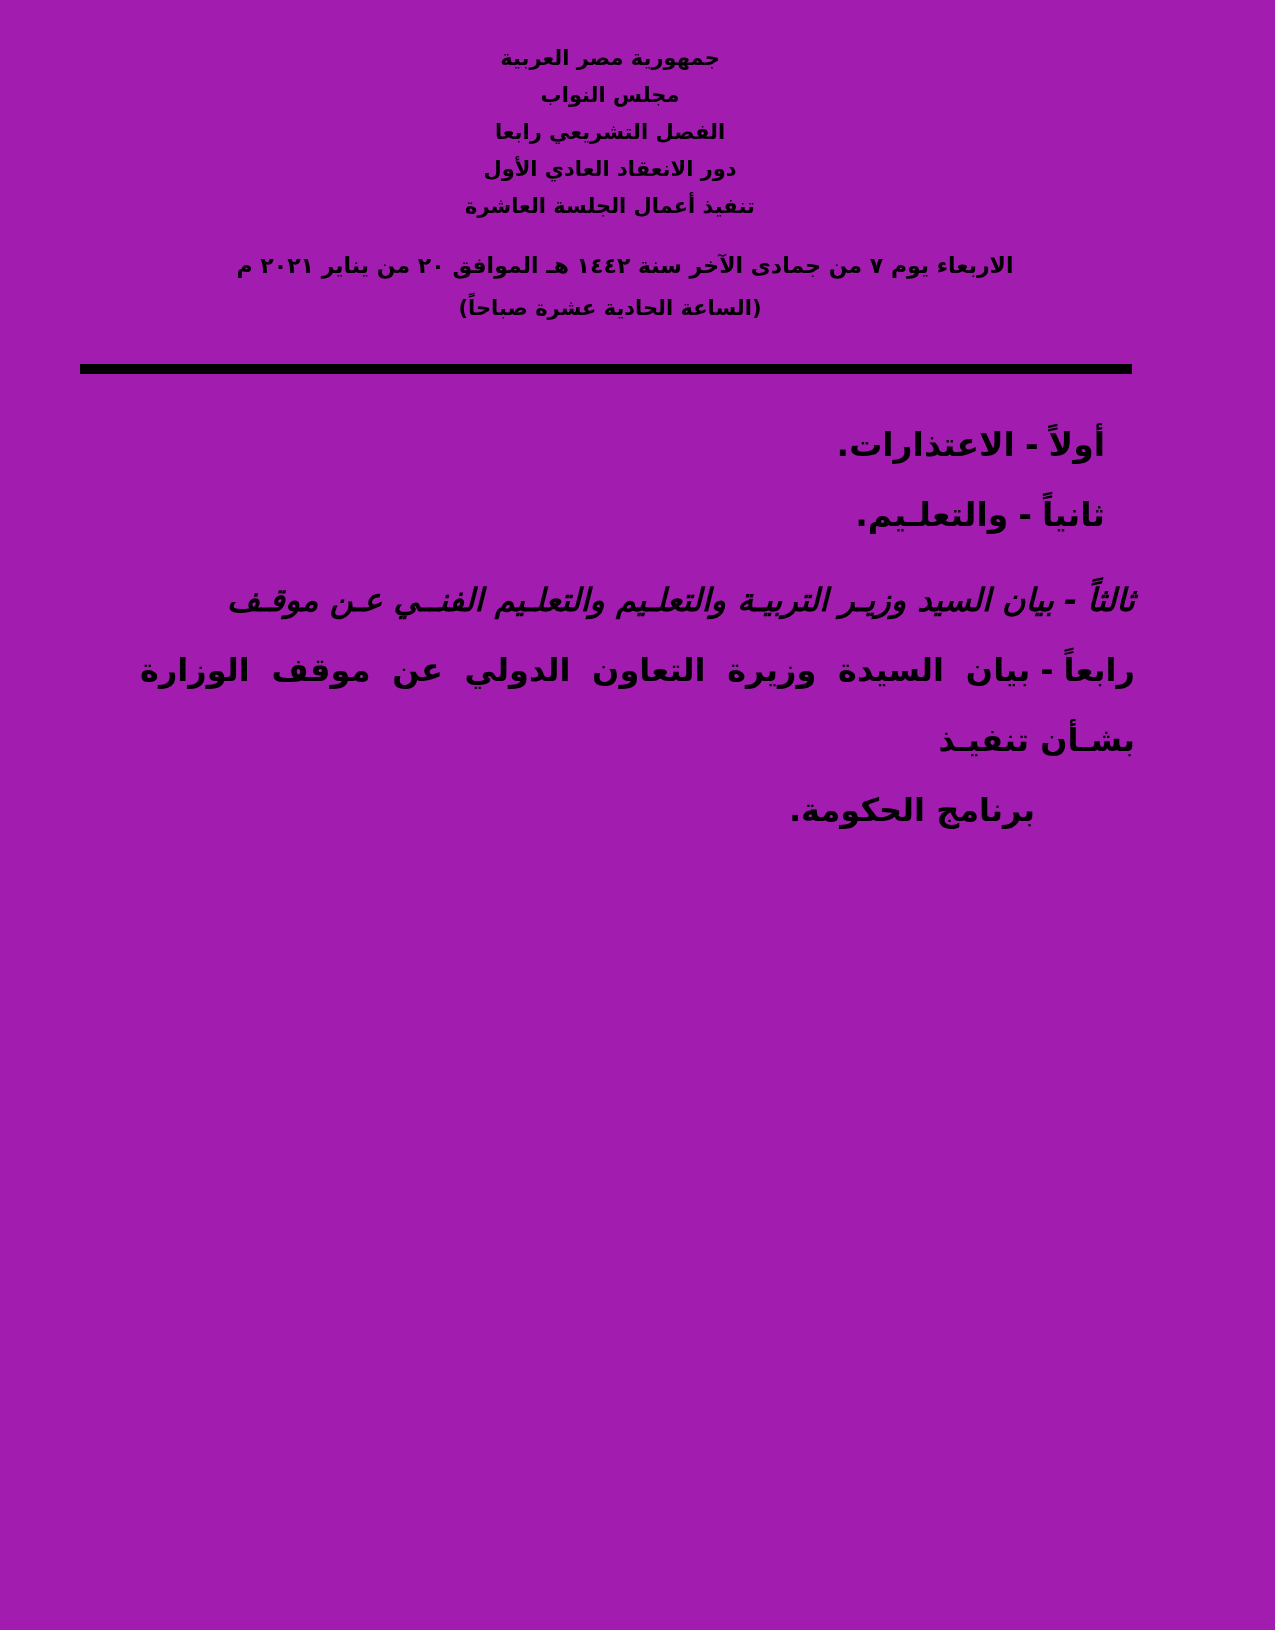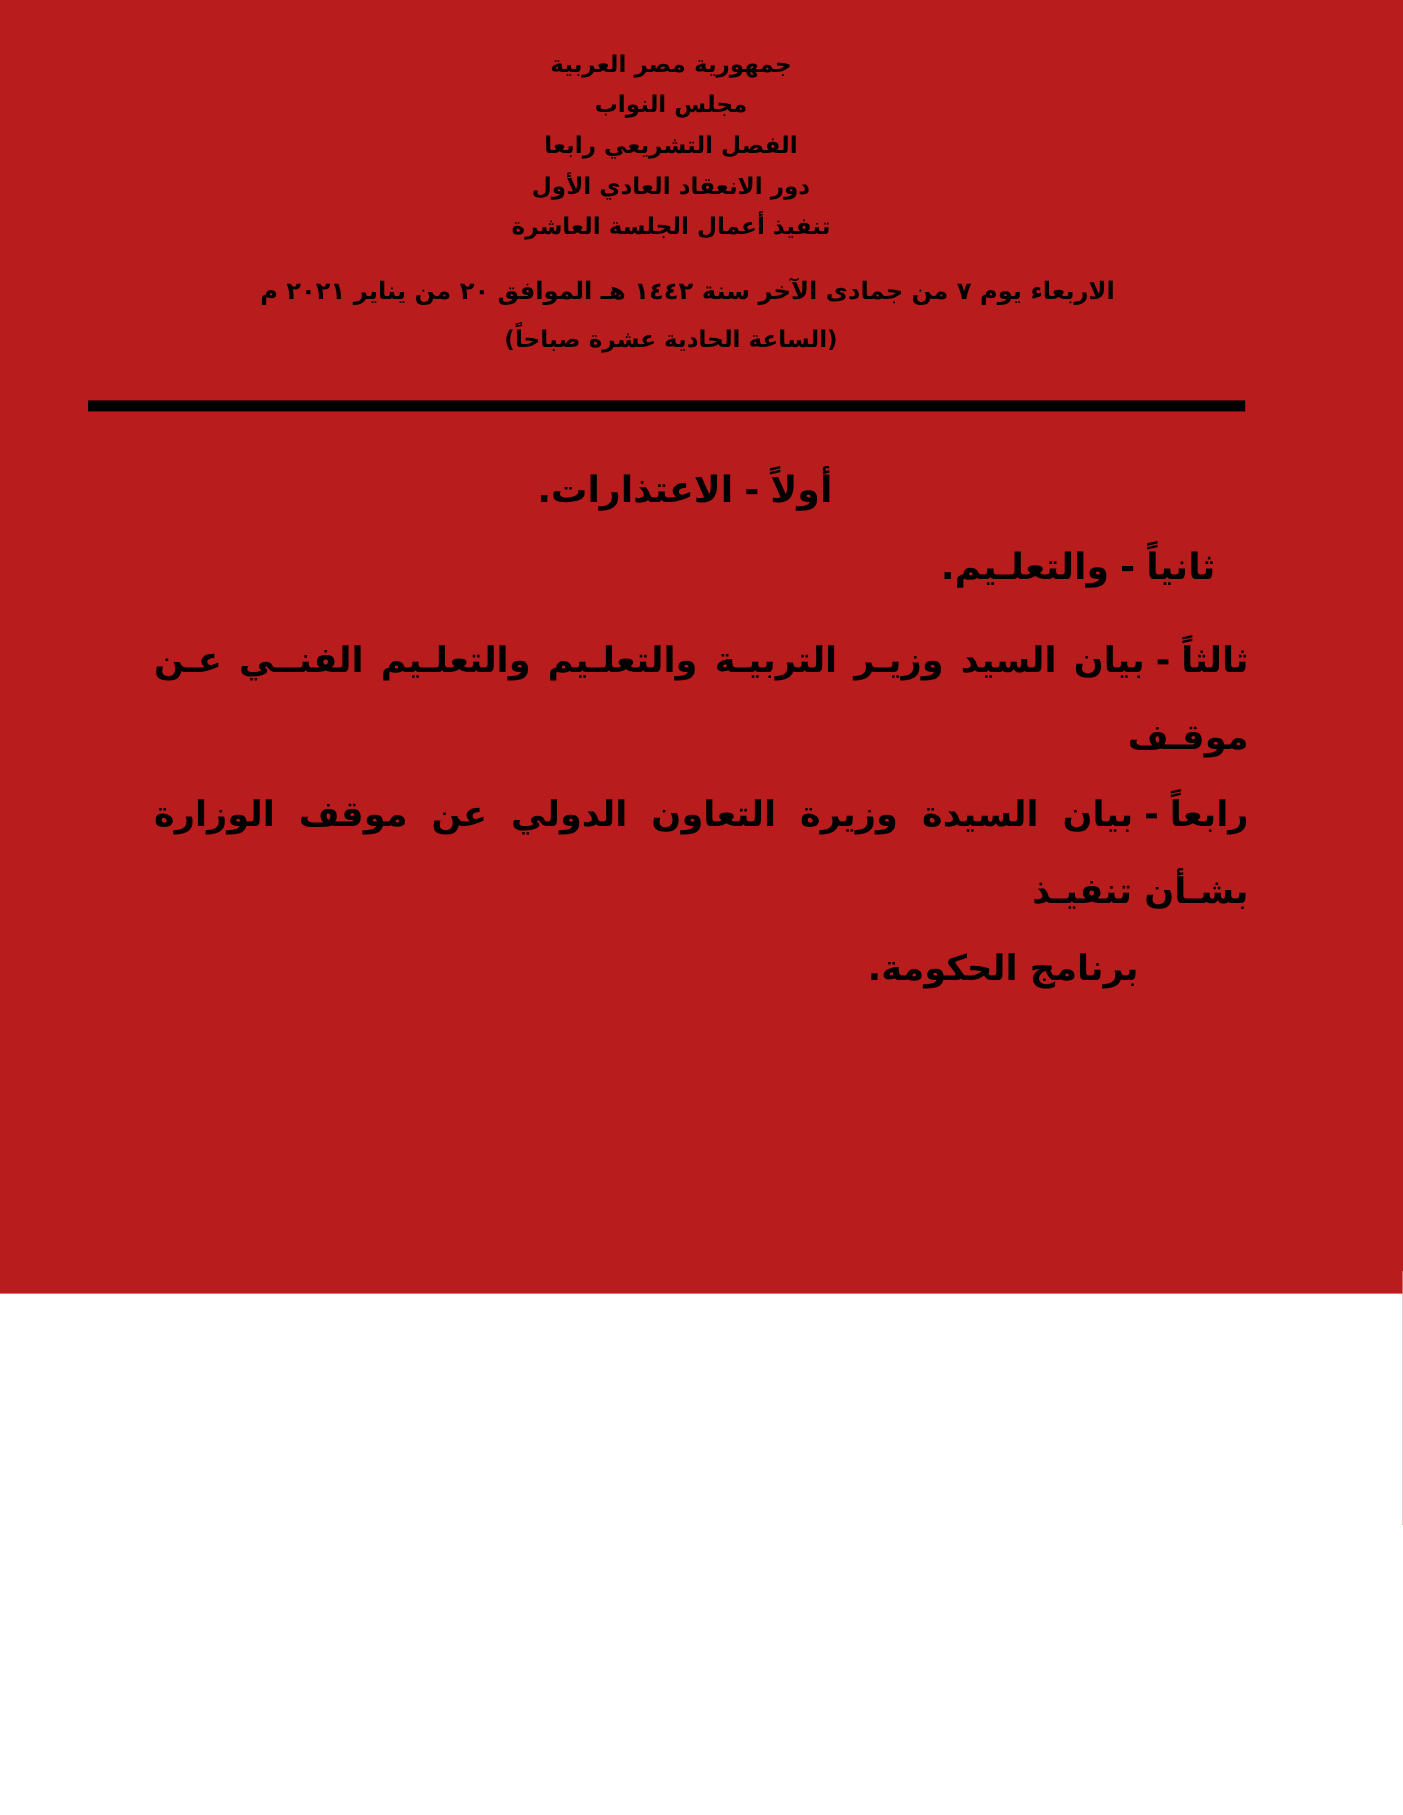--- a/index.html
+++ b/index.html
@@ -12,22 +12,22 @@
       height: 1650px;
       position: relative;
       overflow: hidden;
       color: #000000;
       font-family: "DejaVu Sans", "Liberation Sans", sans-serif;
     }
     .page {
       position: absolute;
       left: 0; top: 0;
       width: 1275px;
-      height: 1176px;
-      background: #b91c1c;
+      height: 1630px;
+      background: #a21caf;
     }
     .header {
       position: absolute;
       left: 0;
       top: 40px;
       width: 1220px;
       text-align: center;
       direction: rtl;
     }
     .header-line {
@@ -83,23 +83,23 @@
     .item.long .cont {
       display: block;
       padding-right: 100px;
     }
     .item-number, .item-dash, .item-text {
       display: inline;
     }
     .item-dash {
       margin: 0 10px;
     }
-    .item1 { margin-top: 0; text-align: center; }
+    .item1 { margin-top: 0; }
     .item2 { margin-top: 0; }
-    .item3 { margin-top: 15px; }
+    .item3 { margin-top: 15px; font-style: italic; }
     .item4 { margin-top: 0; }
   </style>
 </head>
 <body>
 
 <div class="page">
 
   <div class="header">
     <div class="header-line">جمهورية مصر العربية</div>
     <div class="header-line">مجلس النواب</div>

